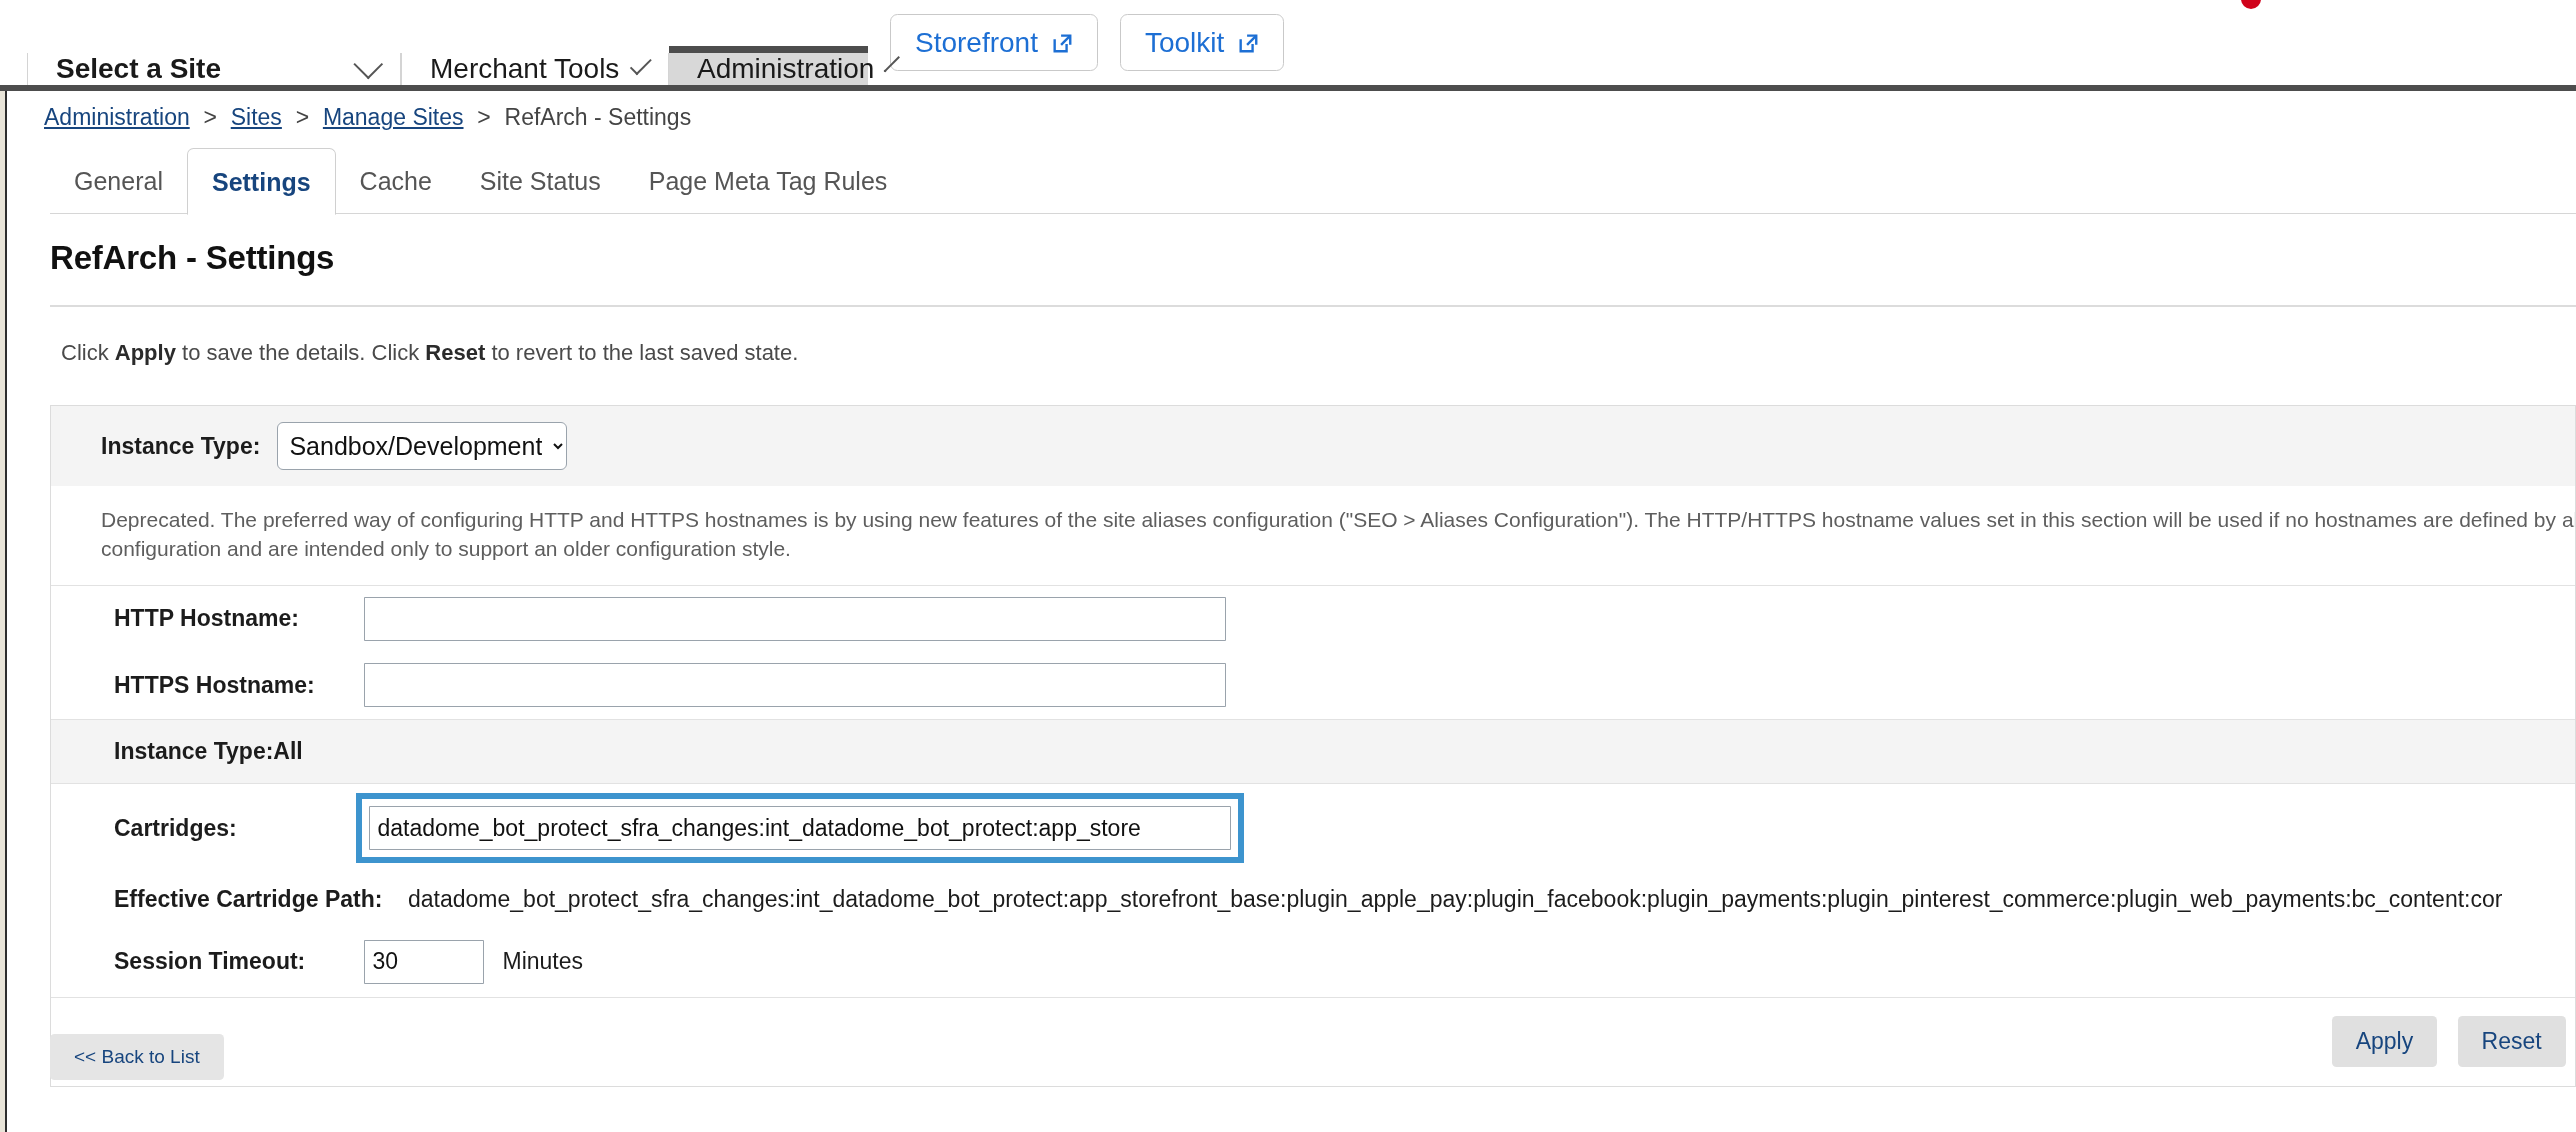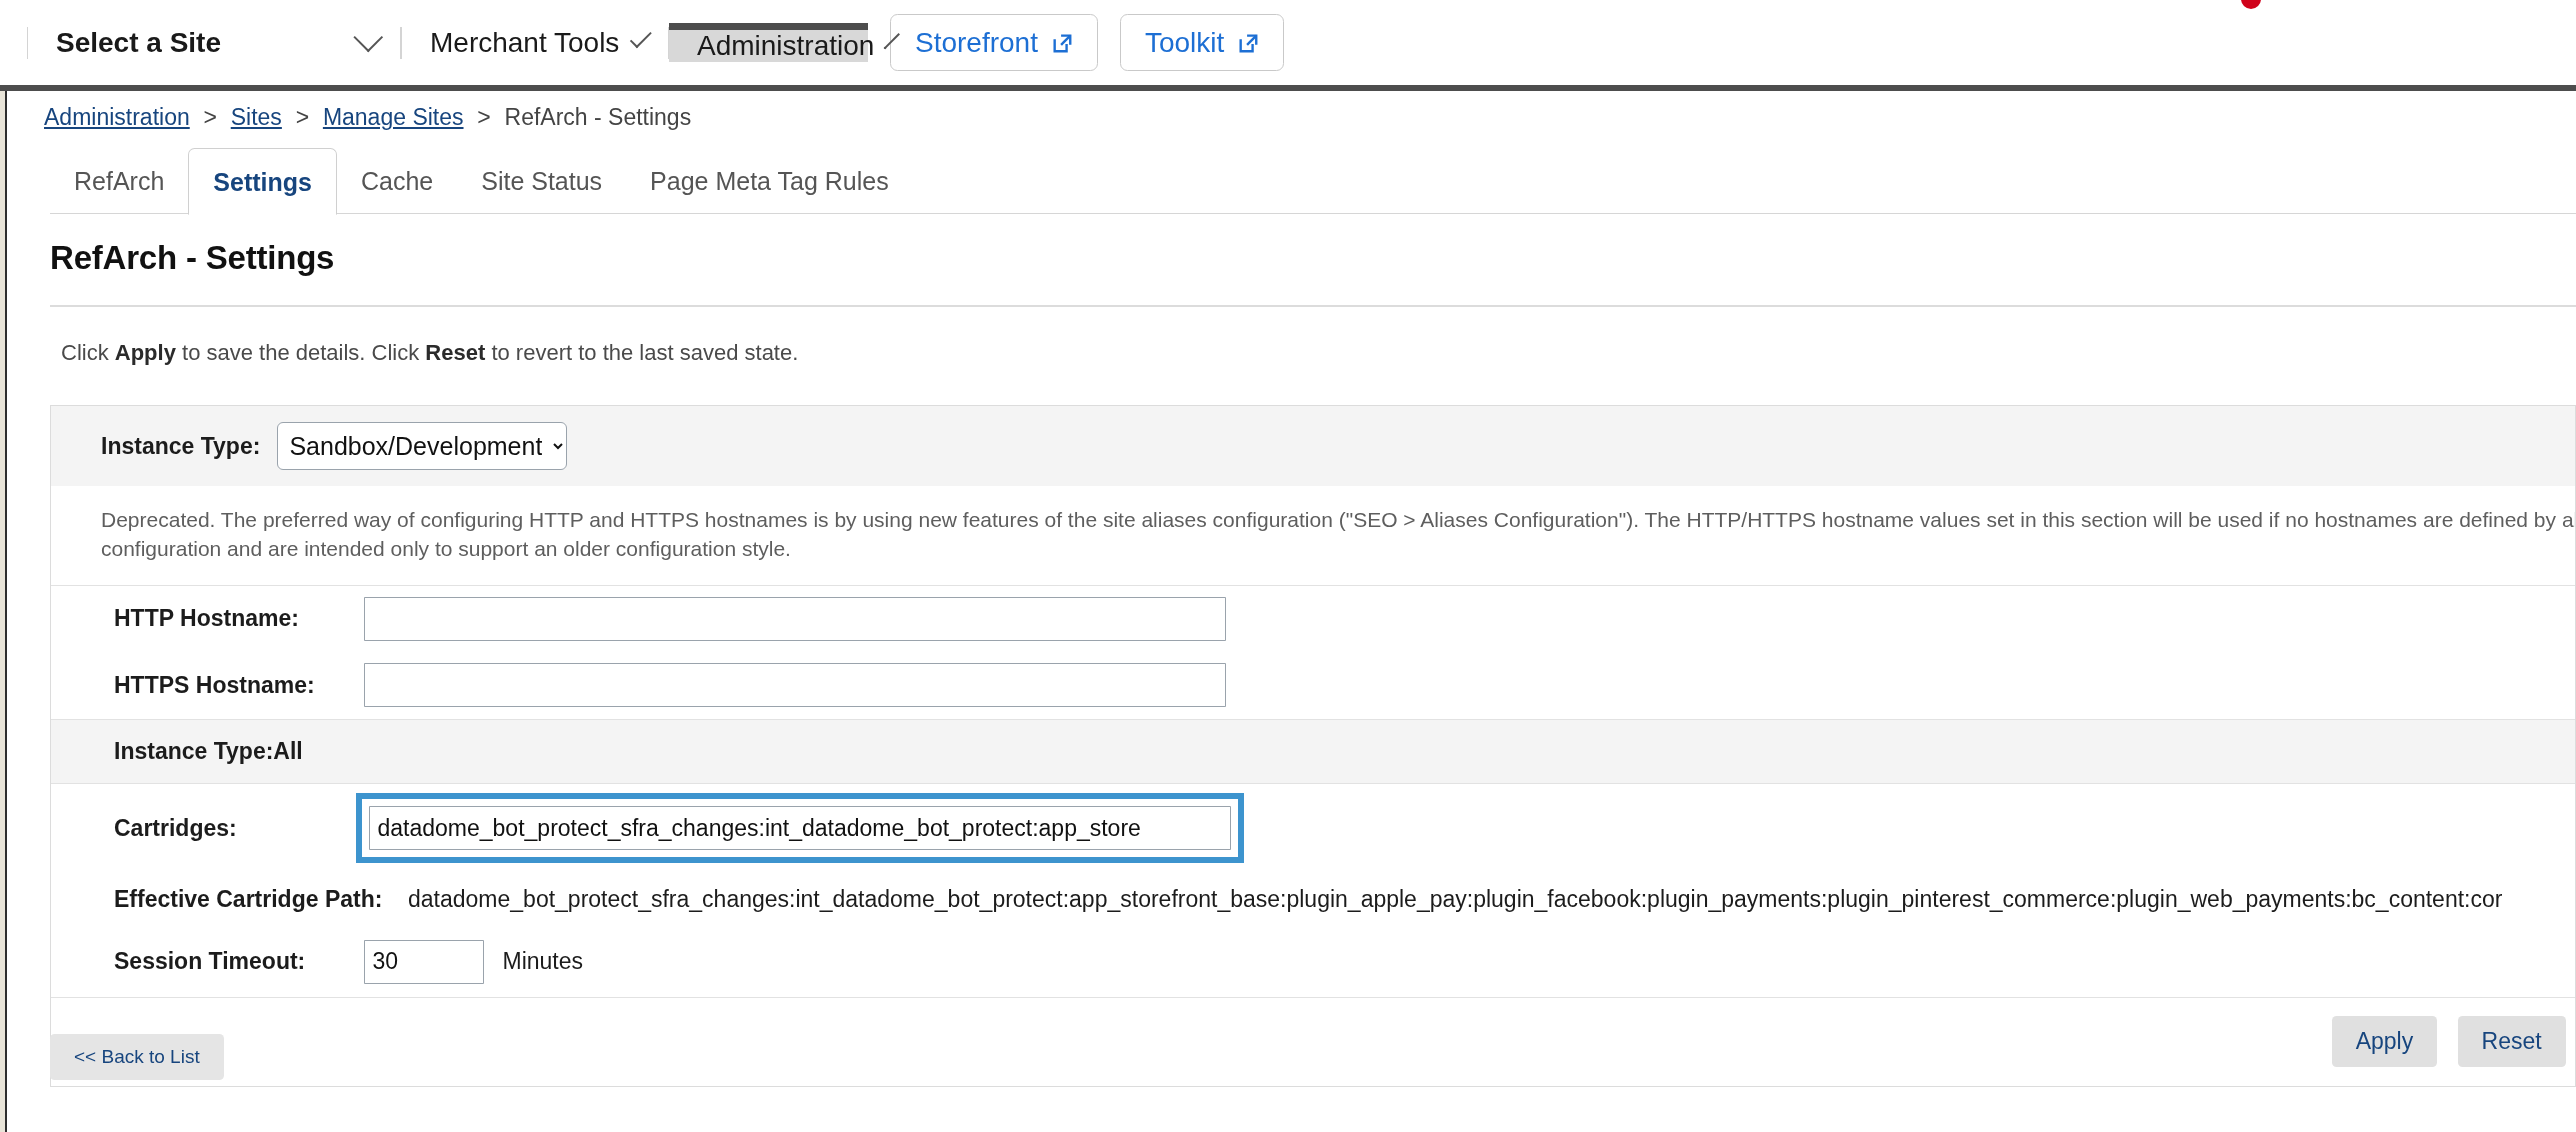--- a/index.html
+++ b/index.html
@@ -38,21 +38,21 @@
   
   .topnav {
     position: absolute;
     left: 0; top: 0;
     width: 2576px;
     height: 91px;
     background: #ffffff;
     border-bottom: 6.5px solid #4d4d4d;
     box-sizing: border-box;
     display: flex;
-    align-items: center;
+    align-items: flex-end;
   }
   .nav-menu {
     display: flex;
     align-items: center;
     justify-content: space-between;
     padding: 0 22px 0 28px;
     box-sizing: border-box;
     border-left: 0.9px solid #d4d4d4;
     border-right: 0.9px solid #d4d4d4;
     cursor: pointer;
@@ -379,21 +379,21 @@
   <a href="#">Administration</a>
   <span class="sep">&gt;</span>
   <a href="#">Sites</a>
   <span class="sep">&gt;</span>
   <a href="#">Manage Sites</a>
   <span class="sep">&gt;</span>
   <span>RefArch - Settings</span>
 </div>
 
 <div class="tabstrip">
-  <div class="tab">RefArch</div>
+  <div class="tab">General</div>
   <div class="tab selected">Settings</div>
   <div class="tab">Cache</div>
   <div class="tab">Site Status</div>
   <div class="tab">Page Meta Tag Rules</div>
 </div>
 
 <div class="page-title">RefArch - Settings</div>
 <div class="title-rule"></div>
 
 <div class="instructions">

